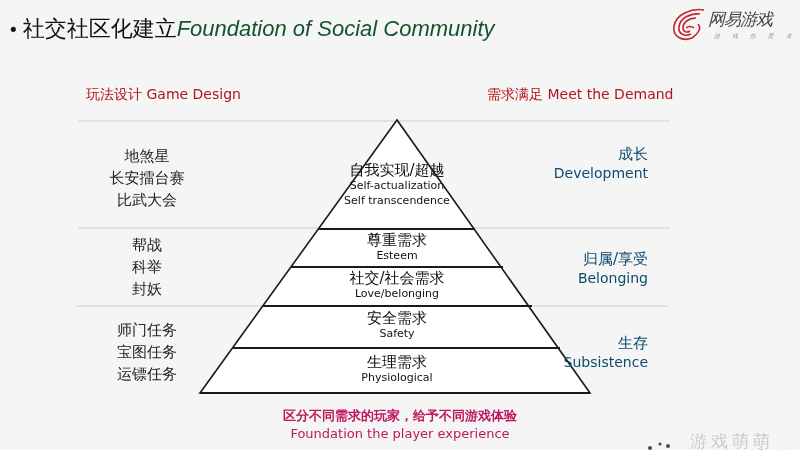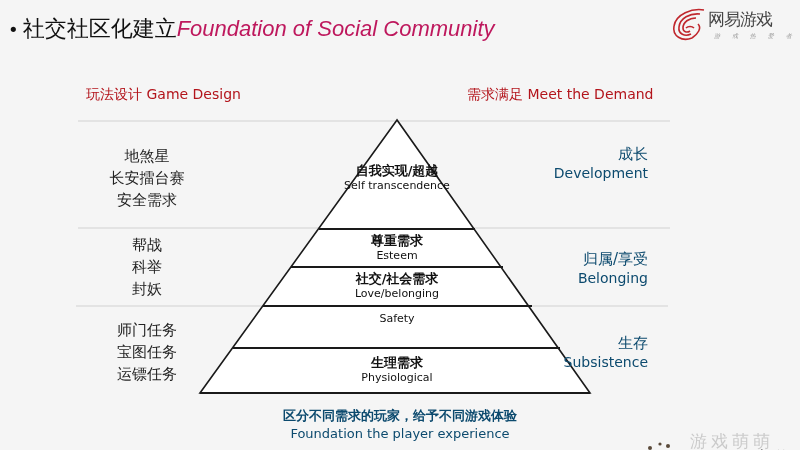--- a/index.html
+++ b/index.html
@@ -4,33 +4,33 @@
 <style>
   html, body { margin: 0; padding: 0; }
   body {
     width: 800px; height: 450px; position: relative; overflow: hidden;
     background: #f5f5f5;
     font-family: "DejaVu Sans", "Liberation Sans", sans-serif;
   }
   .abs { position: absolute; }
   .title { left: 8px; top: 14px; font-size: 22px; color: #111; white-space: nowrap; }
   .title .bullet { font-size: 18px; margin-right: 4px; }
-  .title .en { font-style: italic; color: #be185d; font-family: "Liberation Sans", sans-serif; font-size: 22px; }
+  .title .en { font-style: italic; color: #14532d; font-family: "Liberation Sans", sans-serif; font-size: 22px; }
   .logo { left: 668px; top: 2px; width: 130px; height: 48px; }
-  .logo .brand { position: absolute; left: 40px; top: 6px; font-size: 17px; color: #444; letter-spacing: -1px; }
+  .logo .brand { position: absolute; left: 40px; top: 6px; font-size: 17px; color: #444; letter-spacing: -1px; font-style: italic; }
   .logo .tag { position: absolute; left: 46px; top: 30px; font-size: 6px; color: #999; letter-spacing: 5px; font-style: italic; }
   .heading { font-size: 14px; color: #b3141b; white-space: nowrap; }
   .left-col { width: 150px; left: 72px; text-align: center; font-size: 15px; color: #222; line-height: 22px; }
   .right-col { right: 152px; text-align: right; color: #0c4a6e; line-height: 19px; }
   .right-col .zh { font-size: 15px; }
   .right-col .en { font-size: 14px; }
   .tier-label { text-align: center; color: #111; line-height: 15px; width: 200px; left: 300px; }
-  .tier-label .zh { font-size: 13px; font-weight: bold; }
+  .tier-label .zh { font-size: 15px; font-weight: normal; }
   .tier-label .en { font-size: 11px; }
-  .footer { left: 270px; width: 260px; text-align: center; color: #0c4a6e; font-size: 13px; line-height: 18px; }
+  .footer { left: 270px; width: 260px; text-align: center; color: #be185d; font-size: 13px; line-height: 18px; }
   .footer .zh { font-weight: bold; }
   .academy { left: 634px; top: 398px; width: 180px; height: 50px; margin-top: 40px; }
   .academy .name { position: absolute; left: 52px; top: 8px; font-size: 20px; color: #333; font-style: italic; }
   .academy .url { position: absolute; left: 52px; top: 30px; font-size: 11px; color: #555; }
   .academy .wm { position: absolute; left: 56px; top: -8px; font-size: 17px; color: rgba(150,150,150,0.45); letter-spacing: 4px; }
 </style>
 </head>
 <body>
 
 <div class="abs title">
@@ -45,58 +45,60 @@
       <path d="M28 12 C21 12 15 16 15 22 C15 26 19 27 22 25"></path>
       <path d="M18 22 C20 20 24 20 26 22"></path>
       <path d="M24 32 C30 28 34 22 30 18"></path>
     </g>
   </svg>
   <span class="brand">网易游戏</span>
   <span class="tag">游 戏 热 爱 者</span>
 </div>
 
 <div class="abs heading" style="left:86px; top:86px;">玩法设计 Game Design</div>
-<div class="abs heading" style="left:467px; top:86px;">需求满足 Meet the Demand</div>
+<div class="abs heading" style="left:487px; top:86px;">需求满足 Meet the Demand</div>
 
 <svg class="abs" style="left:0; top:0;" width="800" height="450">
   <line x1="78" y1="121" x2="670" y2="121" stroke="#dcdcdc" stroke-width="1.5"></line>
   <line x1="78" y1="228" x2="670" y2="228" stroke="#dcdcdc" stroke-width="1.5"></line>
   <line x1="76" y1="306" x2="668" y2="306" stroke="#dcdcdc" stroke-width="1.5"></line>
   <polygon points="397,120 200,393 590,393" fill="#ffffff" stroke="#1a1a1a" stroke-width="1.6"></polygon>
   <line x1="319" y1="229" x2="475" y2="229" stroke="#1a1a1a" stroke-width="1.8"></line>
   <line x1="291" y1="267" x2="503" y2="267" stroke="#1a1a1a" stroke-width="1.8"></line>
   <line x1="263" y1="306" x2="532" y2="306" stroke="#1a1a1a" stroke-width="1.8"></line>
   <line x1="233" y1="348" x2="560" y2="348" stroke="#1a1a1a" stroke-width="1.8"></line>
   <line x1="200" y1="393" x2="590" y2="393" stroke="#1a1a1a" stroke-width="2"></line>
 </svg>
 
 <div class="abs tier-label" style="top:163px; left:297px;">
   <div class="zh">自我实现/超越</div>
+  <div class="en">Self-actualization</div>
   <div class="en">Self transcendence</div>
 </div>
 <div class="abs tier-label" style="top:233px; left:297px;">
   <div class="zh">尊重需求</div>
   <div class="en">Esteem</div>
 </div>
 <div class="abs tier-label" style="top:271px; left:297px;">
   <div class="zh">社交/社会需求</div>
   <div class="en">Love/belonging</div>
 </div>
 <div class="abs tier-label" style="top:311px; left:297px;">
+  <div class="zh">安全需求</div>
   <div class="en">Safety</div>
 </div>
 <div class="abs tier-label" style="top:355px; left:297px;">
   <div class="zh">生理需求</div>
   <div class="en">Physiological</div>
 </div>
 
 <div class="abs left-col" style="top:145px;">
   <div>地煞星</div>
   <div>长安擂台赛</div>
-  <div>安全需求</div>
+  <div>比武大会</div>
 </div>
 <div class="abs left-col" style="top:234px;text-align:center;">
   <div>帮战</div>
   <div>科举</div>
   <div>封妖</div>
 </div>
 <div class="abs left-col" style="top:319px;">
   <div>师门任务</div>
   <div>宝图任务</div>
   <div>运镖任务</div>

